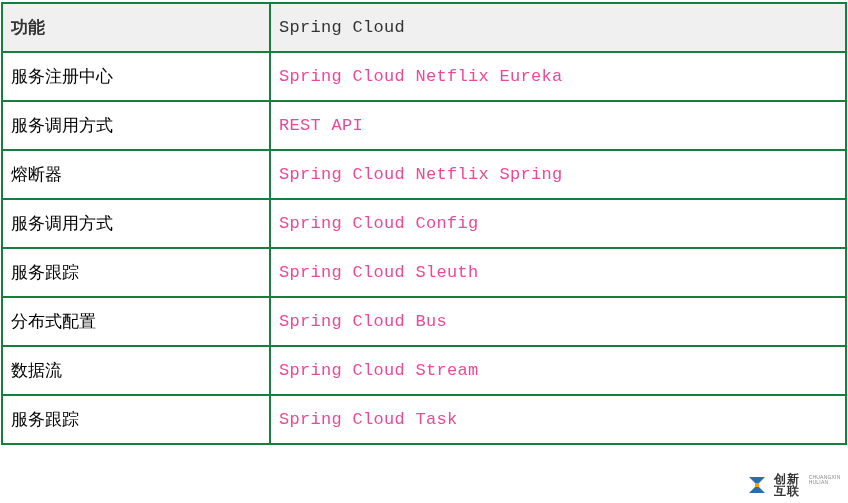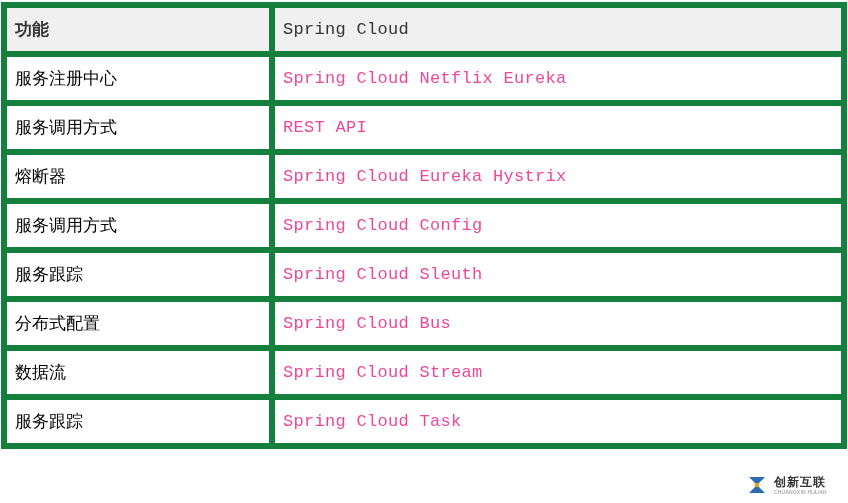--- a/index.html
+++ b/index.html
@@ -12,21 +12,21 @@
     height: 503px;
     position: relative;
     overflow: hidden;
   }
   .table {
     width: 846px;
     border-collapse: collapse;
     margin: 2px 1px;
   }
   .table th, .table td {
-    border: 6px solid #15803d;
+    border: 2px solid #15803d;
     text-align: left;
     vertical-align: middle;
     padding: 0 8px;
     height: 49px;
     font-size: 17px;
     font-weight: normal;
   }
   .table th {
     background: #f0f0f0;
     font-weight: bold;
@@ -52,21 +52,21 @@
     bottom: 4px;
     width: 100px;
     height: 28px;
     display: flex;
     align-items: center;
     gap: 4px;
   }
   .watermark svg { flex: 0 0 auto; }
   .watermark .wm-text {
     display: flex;
-    flex-direction: column;
+    flex-direction: row;
     line-height: 1;
   }
   .watermark .wm-cn {
     font-size: 12px;
     font-weight: bold;
     color: #333;
     letter-spacing: 1px;
   }
   .watermark .wm-en {
     font-size: 5px;
@@ -89,21 +89,21 @@
     <tr>
       <td class="col1">服务注册中心</td>
       <td class="col2">Spring Cloud Netflix Eureka</td>
     </tr>
     <tr>
       <td class="col1">服务调用方式</td>
       <td class="col2">REST API</td>
     </tr>
     <tr>
       <td class="col1">熔断器</td>
-      <td class="col2">Spring Cloud Eureka Hystrix</td>
+      <td class="col2">Spring Cloud Netflix Spring</td>
     </tr>
     <tr>
       <td class="col1">服务调用方式</td>
       <td class="col2">Spring Cloud Config</td>
     </tr>
     <tr>
       <td class="col1">服务跟踪</td>
       <td class="col2">Spring Cloud Sleuth</td>
     </tr>
     <tr>

